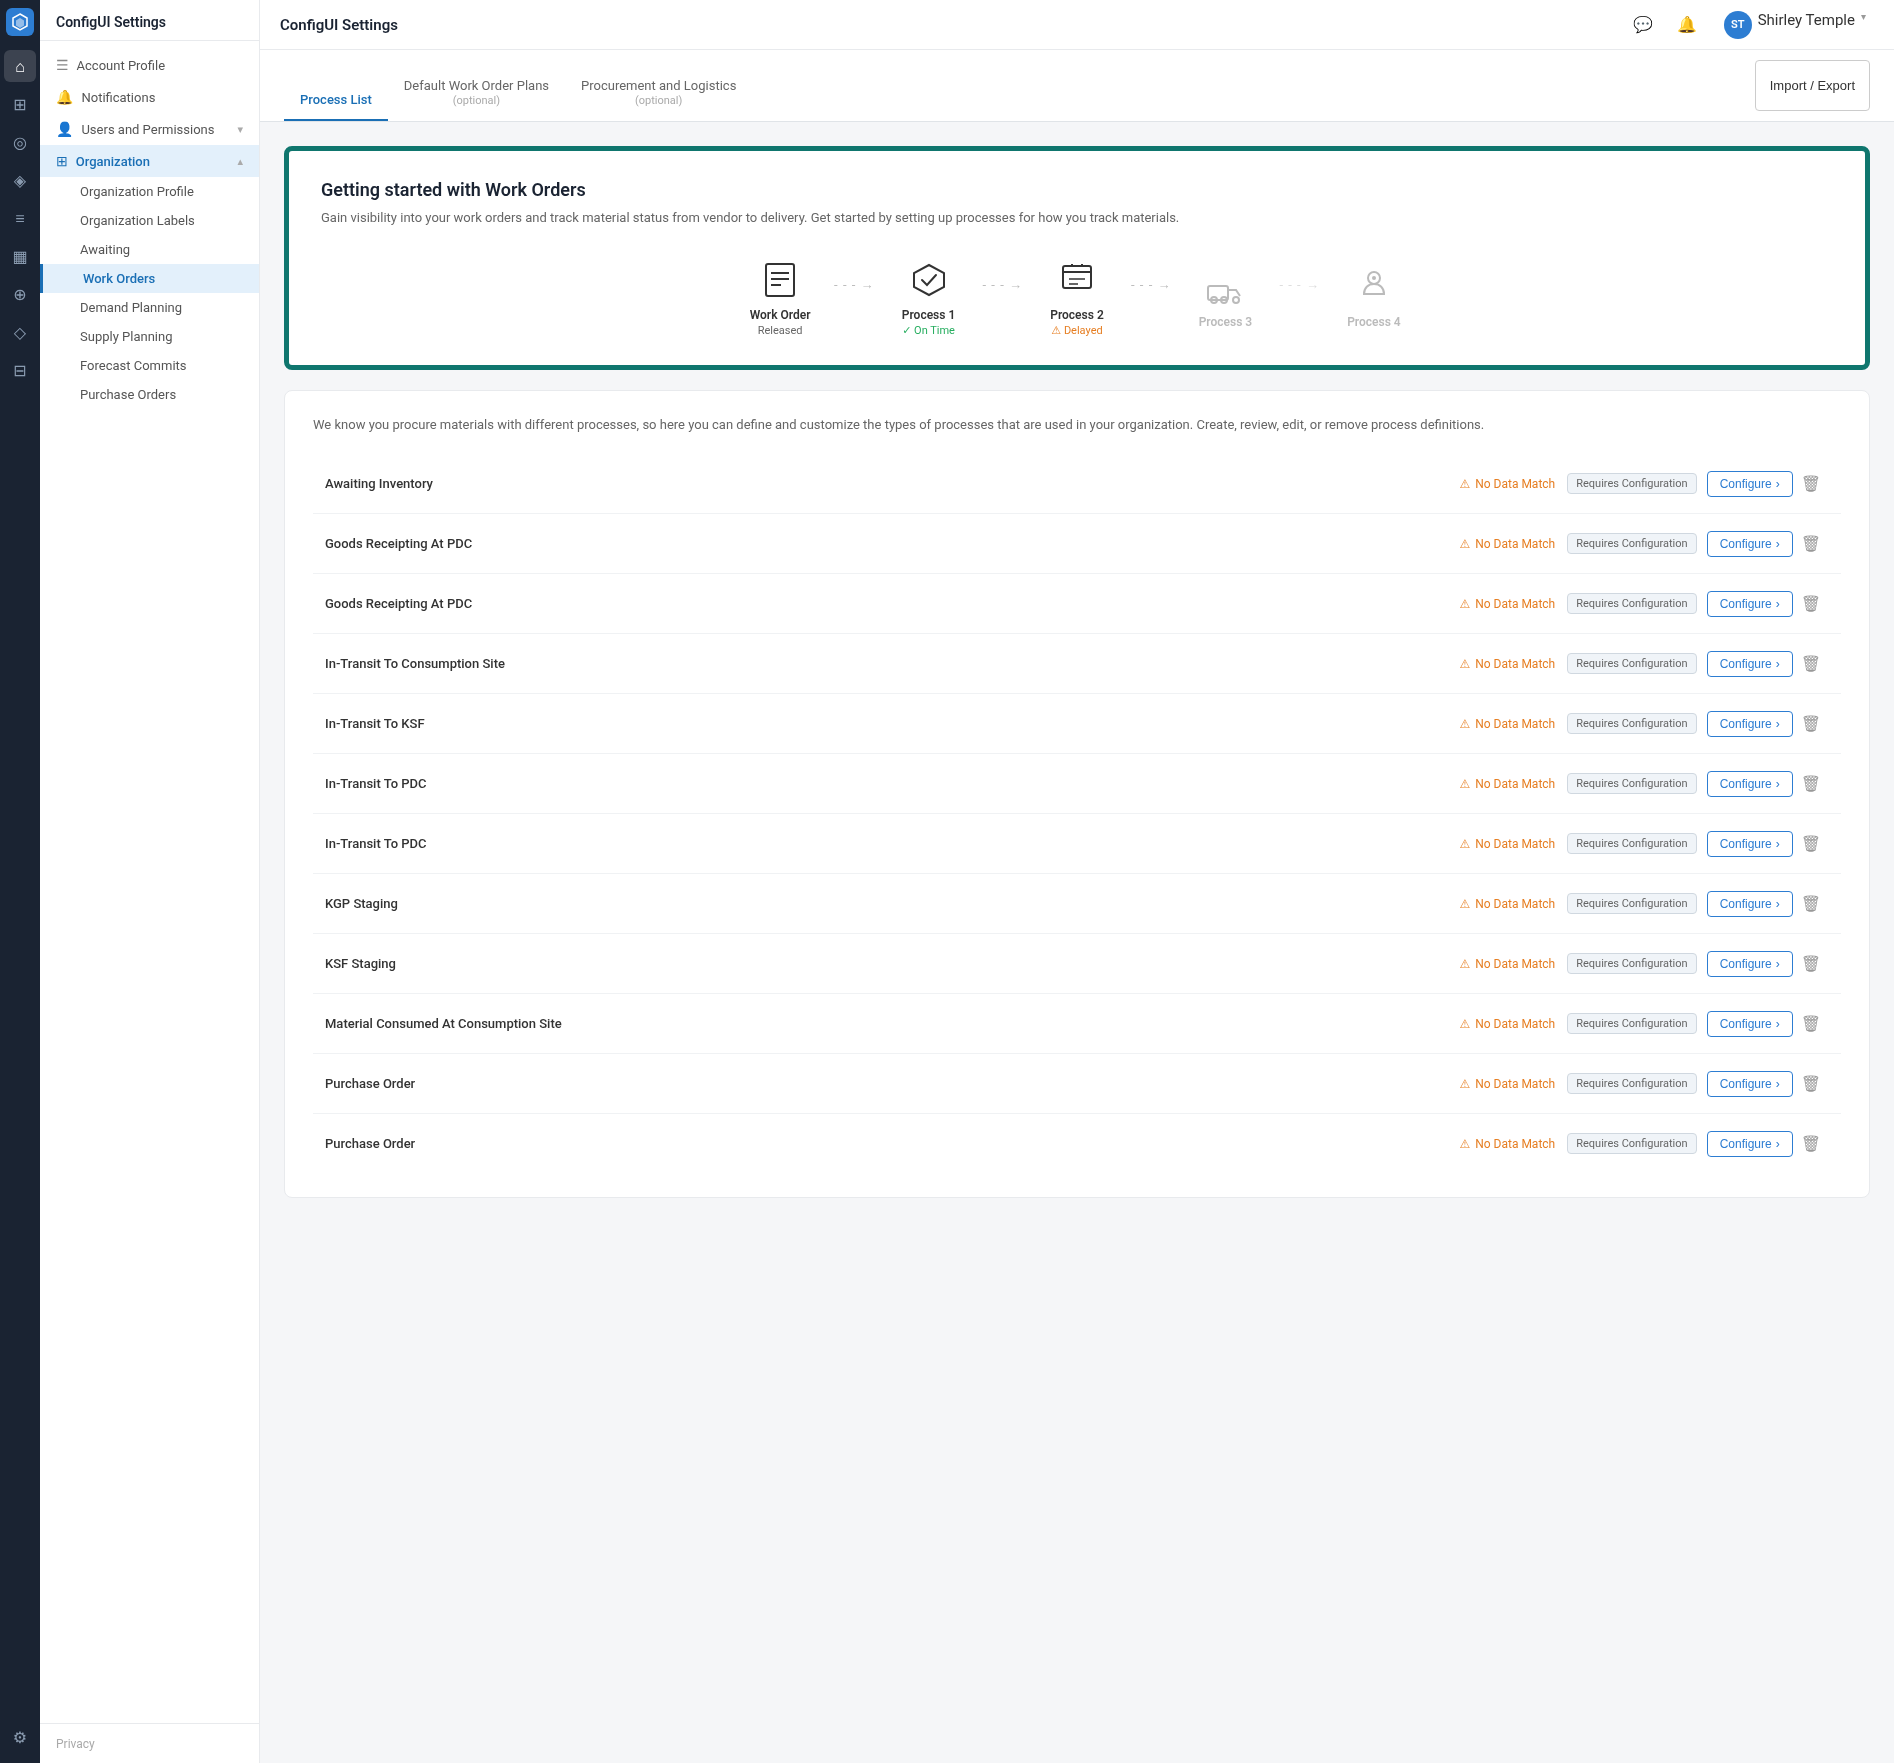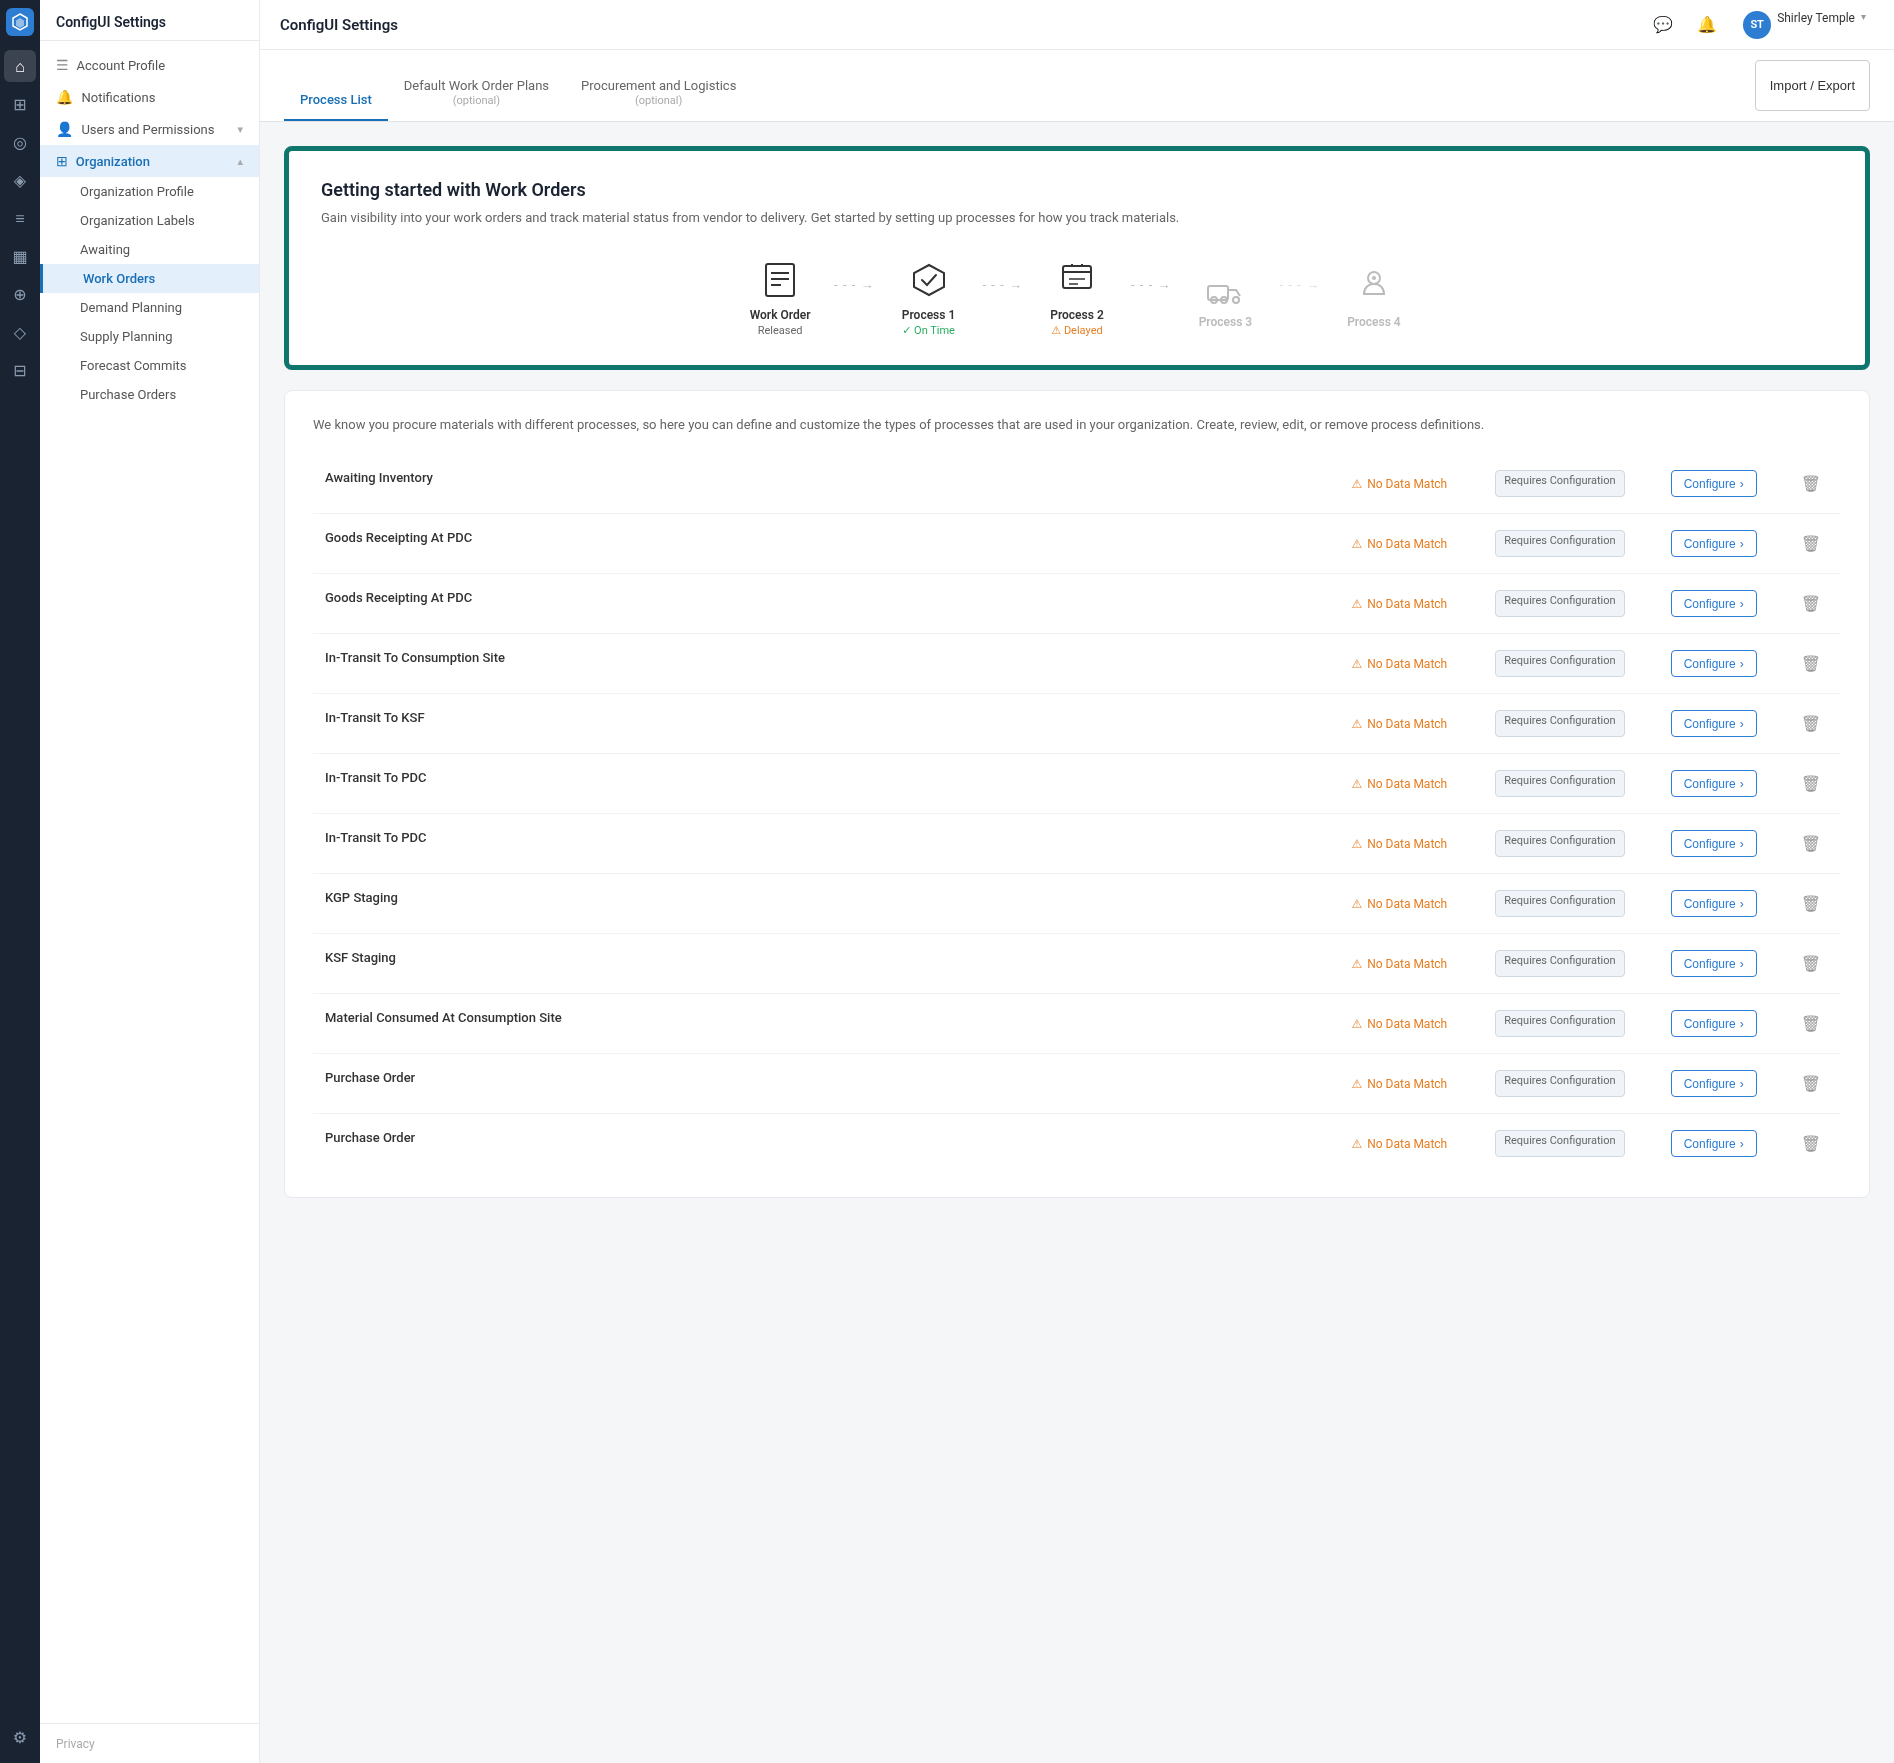--- a/index.html
+++ b/index.html
@@ -32,21 +32,21 @@
     .sidebar-footer { padding: 12px 16px; border-top: 1px solid #e8eaed; }
     .sidebar-footer-text { font-size: 12px; color: #aaa; cursor: pointer; }
 
     
     .topbar { background: #fff; border-bottom: 1px solid #e8eaed; padding: 0 20px; height: 50px; display: flex; align-items: center; gap: 12px; }
     .topbar-title { font-size: 15px; font-weight: 600; color: #1a2332; }
     .topbar-spacer { flex: 1; }
     .topbar-icon { width: 32px; height: 32px; display: flex; align-items: center; justify-content: center; cursor: pointer; color: #555; font-size: 16px; }
     .user-badge { display: flex; gap: 6px; cursor: pointer; padding: 4px 8px; border-radius: 6px; }
     .user-avatar { width: 28px; height: 28px; border-radius: 50%; background: #2d7dd2; color: white; display: flex; align-items: center; justify-content: center; font-size: 11px; font-weight: 600; }
-    .user-name { font-size: 12px; color: #333; }
+    .user-name { font-size: 15px; color: #333; }
 
     
     .main-content { flex: 1; overflow-y: auto; background: #f5f6f8; }
 
     
     .tabs-bar { display: flex; align-items: flex-end; gap: 0; background: #fff; border-bottom: 1px solid #e0e4e8; padding: 0 24px; }
     .tab { padding: 14px 16px 12px; cursor: pointer; color: #666; font-size: 13px; border-bottom: 2px solid transparent; white-space: nowrap; }
     .tab.active { color: #1a6fb5; border-bottom-color: #1a6fb5; font-weight: 500; }
     .tab .tab-optional { display: block; font-size: 11px; color: #aaa; text-align: center; margin-top: 1px; }
 
@@ -75,21 +75,21 @@
     .process-step.dimmed .process-icon { color: #bbb; }
     .process-step.dimmed .process-label { color: #bbb; }
 
     
     .define-section { background: #fff; border-radius: 8px; padding: 24px 28px; border: 1px solid #e8eaed; }
     .define-section h2 { font-size: 16px; font-weight: 600; color: #1a2332; margin-bottom: 8px; }
     .define-section p { font-size: 13px; color: #666; line-height: 1.5; margin-bottom: 20px; }
 
     
     .process-list { display: flex; flex-direction: column; gap: 0; }
-    .process-row { display: flex; padding: 16px 12px; border-bottom: 1px solid #f0f2f4; gap: 36px; }
+    .process-row { display: flex; align-items: center; padding: 16px 12px; border-bottom: 1px solid #f0f2f4; }
     .process-row:last-child { border-bottom: none; }
     .process-row-name { flex: 1; font-size: 13px; color: #333; font-weight: 500; }
     .no-data-match { display: flex; align-items: center; gap: 5px; color: #e67e22; font-size: 12px; margin-right: 12px; }
     .badge-requires { background: #f0f4f8; border: 1px solid #d0d8e0; color: #666; font-size: 11px; padding: 3px 8px; border-radius: 4px; margin-right: 10px; white-space: nowrap; }
     .btn-configure { display: flex; align-items: center; gap: 4px; border: 1px solid #2d7dd2; color: #2d7dd2; background: #fff; padding: 5px 12px; border-radius: 4px; cursor: pointer; font-size: 12px; white-space: nowrap; }
     .btn-delete { background: none; border: none; color: #999; cursor: pointer; font-size: 16px; padding: 4px 8px; }
 
     
     .main-wrapper { display: flex; flex-direction: column; flex: 1; overflow: hidden; }
   </style>

